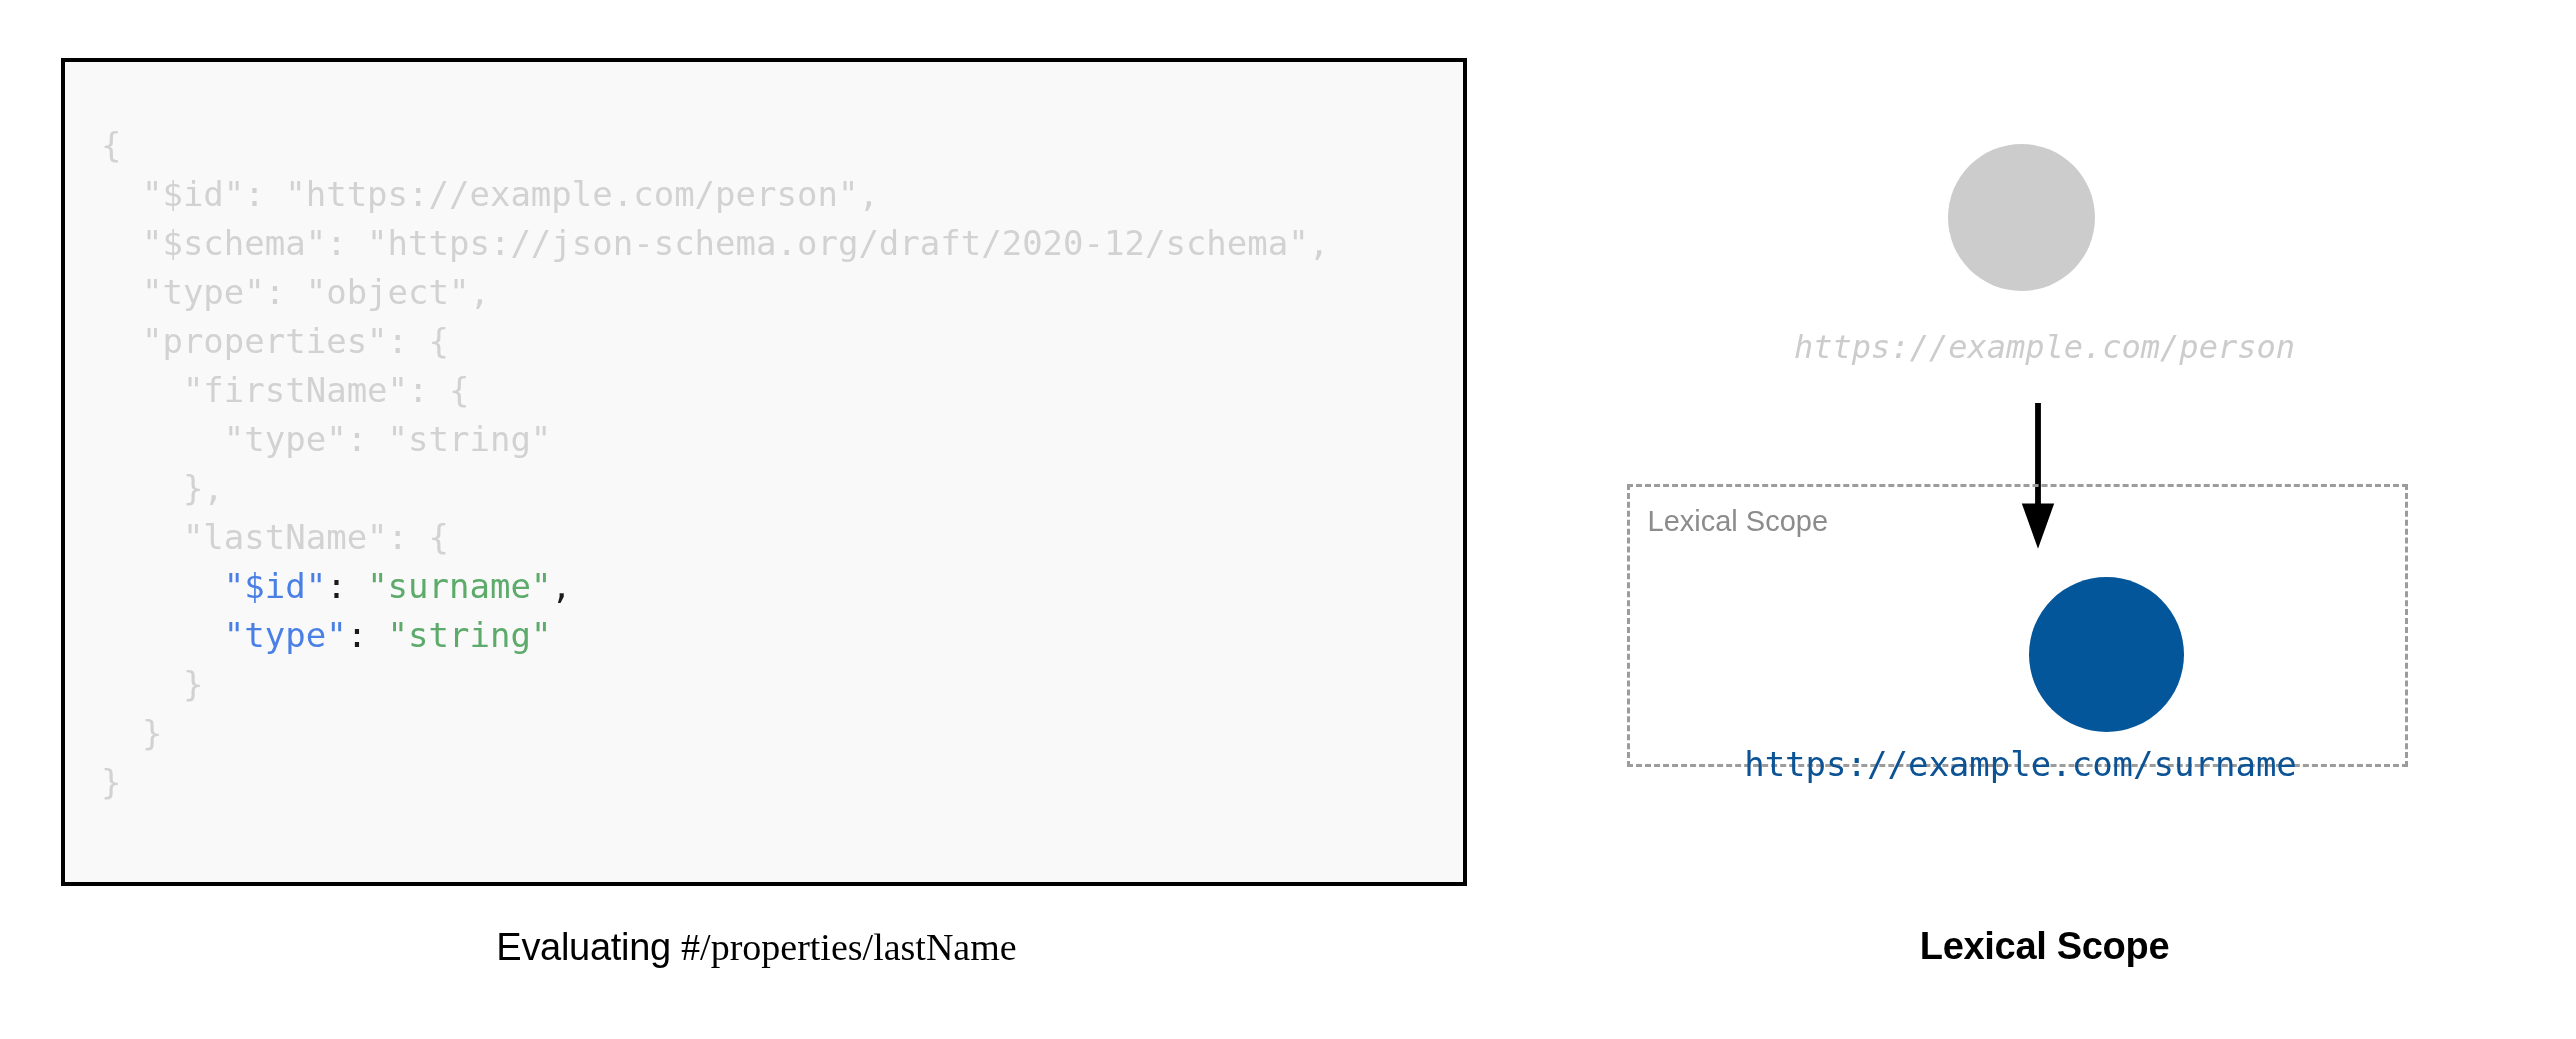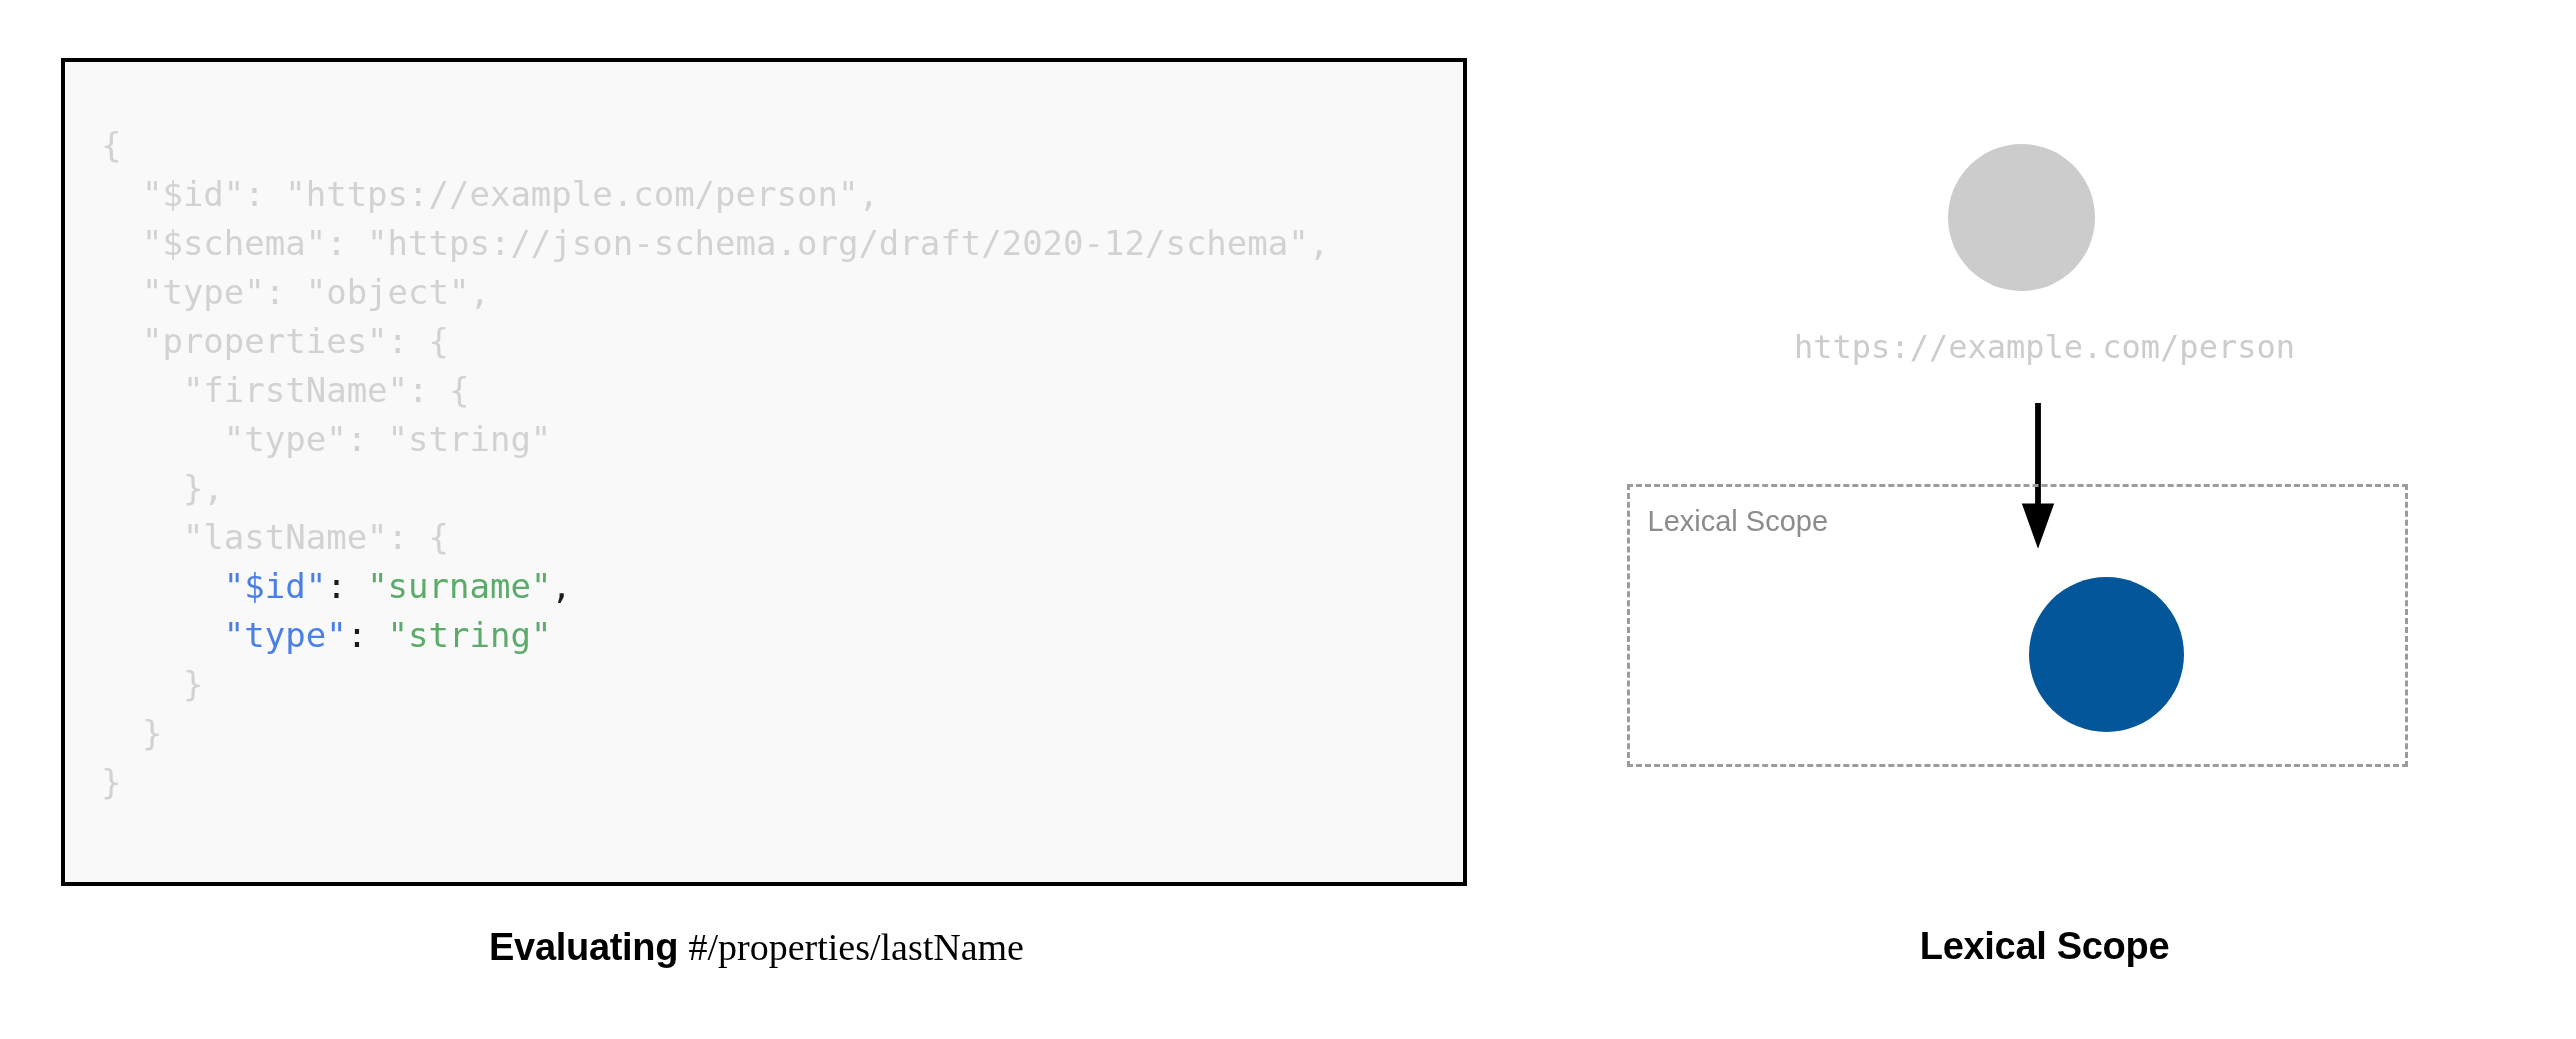--- a/index.html
+++ b/index.html
@@ -58,21 +58,21 @@
     position: absolute;
     left: 0;
     top: 925px;
     width: 1513px;
     text-align: center;
     color: #000000;
     white-space: nowrap;
   }
   .cap-bold {
     font-family: "Liberation Sans", sans-serif;
-    font-weight: bold;
+    font-weight: normal;
     font-size: 38px;
     letter-spacing: -0.3px;
   }
   .cap-mono {
     font-family: Liberation Serif, serif;
     font-size: 38px;
   }
 
   
   #right-panel {
@@ -96,20 +96,21 @@
   #root-node-label {
     position: absolute;
     left: 0px;
     top: 328px;
     width: 1063px;
     text-align: center;
     font-family: "DejaVu Sans Mono", "Liberation Mono", monospace;
     font-size: 32px;
     color: #cccccc;
     white-space: nowrap;
+    font-style: italic;
   }
 
   
   #scope-arrow {
     position: absolute;
     left: 460px;
     top: 403px;
     width: 130px;
     height: 149px;
     overflow: visible;
@@ -191,18 +192,19 @@
   <div id="root-node-label">https://example.com/person</div>
 
   <svg id="scope-arrow" viewBox="0 0 200 230" width="130" height="149" xmlns="http://www.w3.org/2000/svg">
     <line x1="100" y1="0" x2="100" y2="180" stroke="#000000" stroke-width="9"></line>
     <polygon points="100,225 75,155 125,155" fill="#000000"></polygon>
   </svg>
 
   <div id="lexical-scope-box">
     <div id="lexical-scope-tag">Lexical Scope</div>
     <div id="scoped-node-circle"></div>
+    <div id="scoped-node-label">https://example.com/surname</div>
   </div>
 
   <div id="right-caption">Lexical Scope</div>
 
 </div>
 
 
 </body></html>

